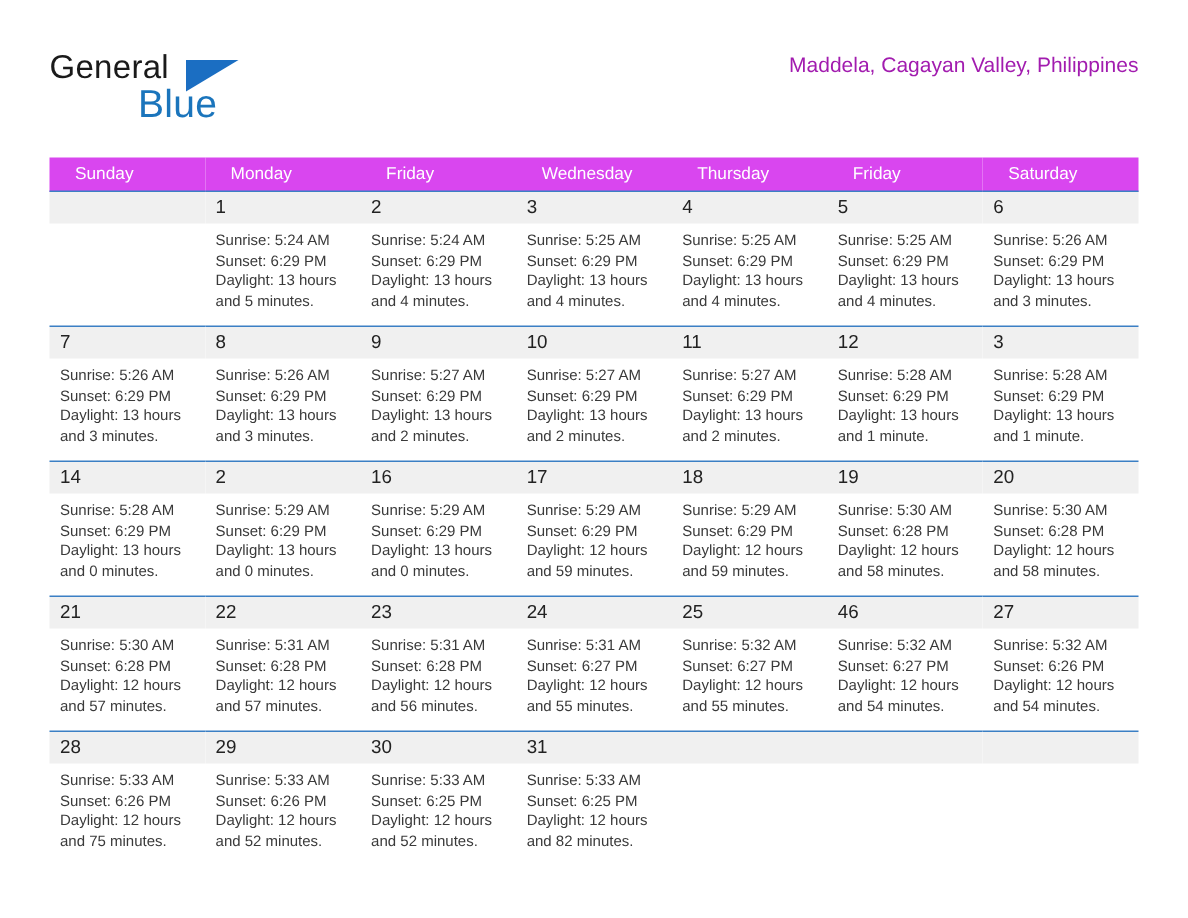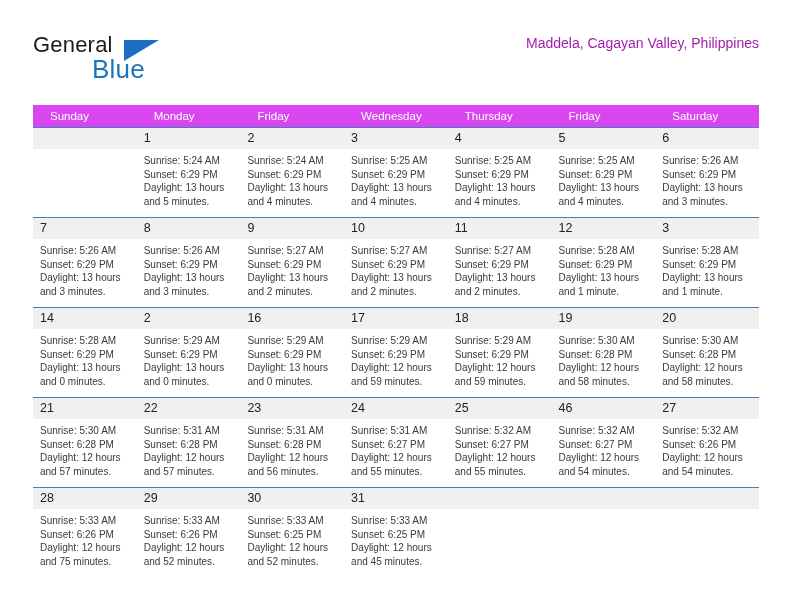--- a/index.html
+++ b/index.html
@@ -521,21 +521,21 @@
                 </div>
               </div>
             </td>
             <td>
               <div class="cell-inner">
                 <div class="daynum">31</div>
                 <div class="details">
                   <div>Sunrise: 5:33 AM</div>
                   <div>Sunset: 6:25 PM</div>
                   <div>Daylight: 12 hours</div>
-                  <div>and 45 minutes.</div>
+                  <div>and 82 minutes.</div>
                 </div>
               </div>
             </td>
             <td class="empty">
               <div class="cell-inner">
                 <div class="daynum"></div>
               </div>
             </td>
             <td class="empty">
               <div class="cell-inner">

